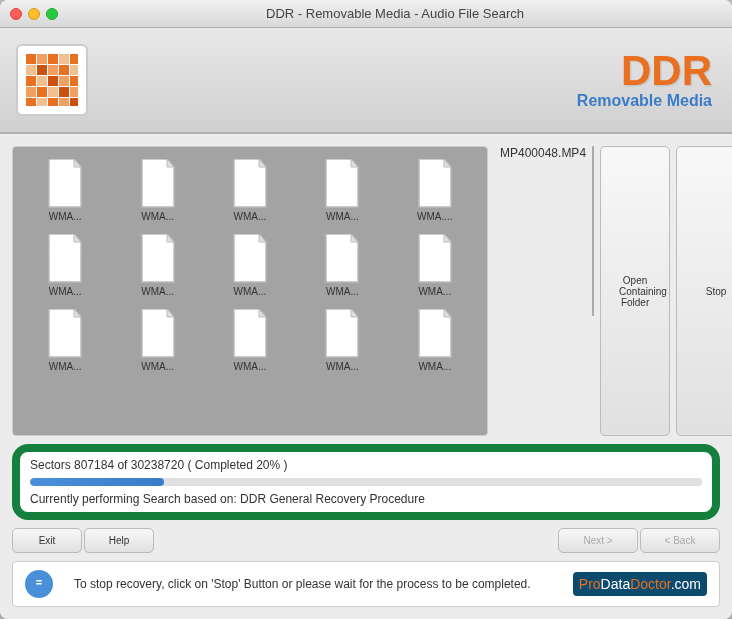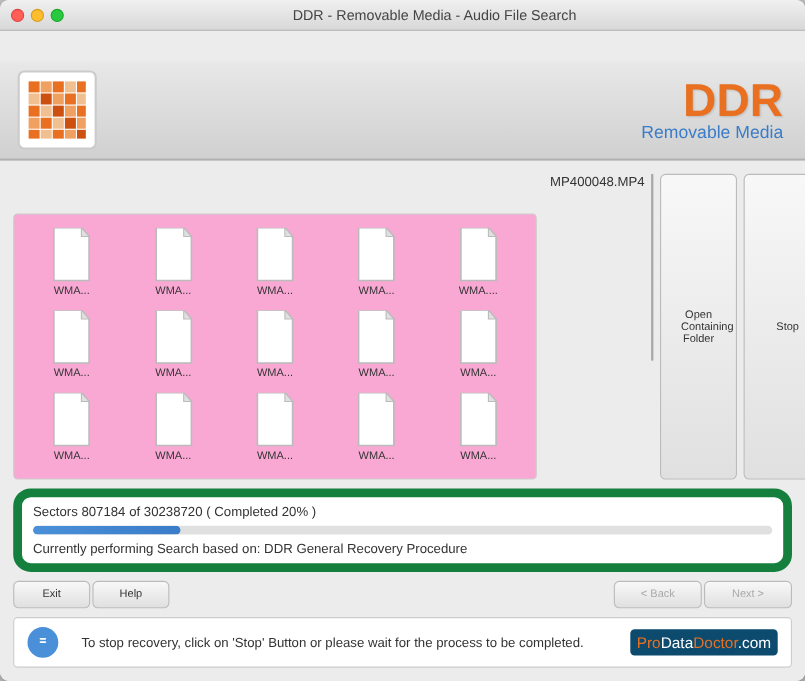--- a/index.html
+++ b/index.html
@@ -46,28 +46,27 @@
     .title-bar-text {
       flex: 1;
       text-align: center;
       font-size: 13px;
       color: #444;
       font-weight: 400;
     }
     
     .app-header {
       background: linear-gradient(180deg, #e8e8e8 0%, #d0d0d0 100%);
-      height: 90px;
+      height: 106px;
       display: flex;
       align-items: center;
       padding: 16px 16px;
       border-bottom: 2px solid #b0b0b0;
       flex-shrink: 0;
       position: relative;
-      margin-top: 28px;
     }
     .app-logo {
       width: 72px;
       height: 72px;
       border: 2px solid #ccc;
       border-radius: 6px;
       background: white;
       display: flex;
       align-items: center;
       justify-content: center;
@@ -85,45 +84,44 @@
     .brand-ddr {
       font-size: 42px;
       font-weight: bold;
       color: #e87020;
       line-height: 1;
       text-shadow: 1px 1px 2px rgba(0,0,0,0.15);
     }
     .brand-sub {
       font-size: 16px;
       color: #3a7cc8;
-      font-weight: 400;
+      font-weight: 700;
     }
     
     .main-content {
       flex: 1;
       display: flex;
       flex-direction: column;
       padding: 12px;
       gap: 8px;
       background: #ececec;
     }
     .content-row {
       display: flex;
       gap: 12px;
       flex: 1;
     }
     
     .file-grid-container {
       flex: 1;
       border: 1px solid #ccc;
-      background: #f9a8d4;
+      background: #a3a3a3;
       border-radius: 4px;
       padding: 8px;
       overflow: hidden;
-      margin-top: 36px;
     }
     .file-grid {
       display: grid;
       grid-template-columns: repeat(5, 1fr);
       gap: 4px;
     }
     .file-item {
       display: flex;
       flex-direction: column;
       align-items: center;
@@ -591,22 +589,22 @@
         </div>
         <div class="status-line2"> Currently performing Search based on: DDR General Recovery Procedure </div>
       </div>
 
       <div class="buttons-row">
         <div class="btn-group-left">
           <button class="btn">Exit</button>
           <button class="btn">Help</button>
         </div>
         <div class="btn-group-right">
+          <button class="btn btn-nav btn-disabled">Next &gt;</button>
           <button class="btn btn-nav btn-disabled">&lt; Back</button>
-          <button class="btn btn-nav btn-disabled">Next &gt;</button>
         </div>
       </div>
 
       <div class="info-bar">
         <div class="info-icon">
           <svg width="20" height="20" viewBox="0 0 20 20">
             <ellipse cx="10" cy="9" rx="9" ry="7" fill="#4a90d9"></ellipse>
             <polygon points="5,15 8,12 12,14" fill="#4a90d9"></polygon>
             <rect x="7" y="6" width="6" height="1.5" rx="0.75" fill="white"></rect>
             <rect x="7" y="9" width="6" height="1.5" rx="0.75" fill="white"></rect>

